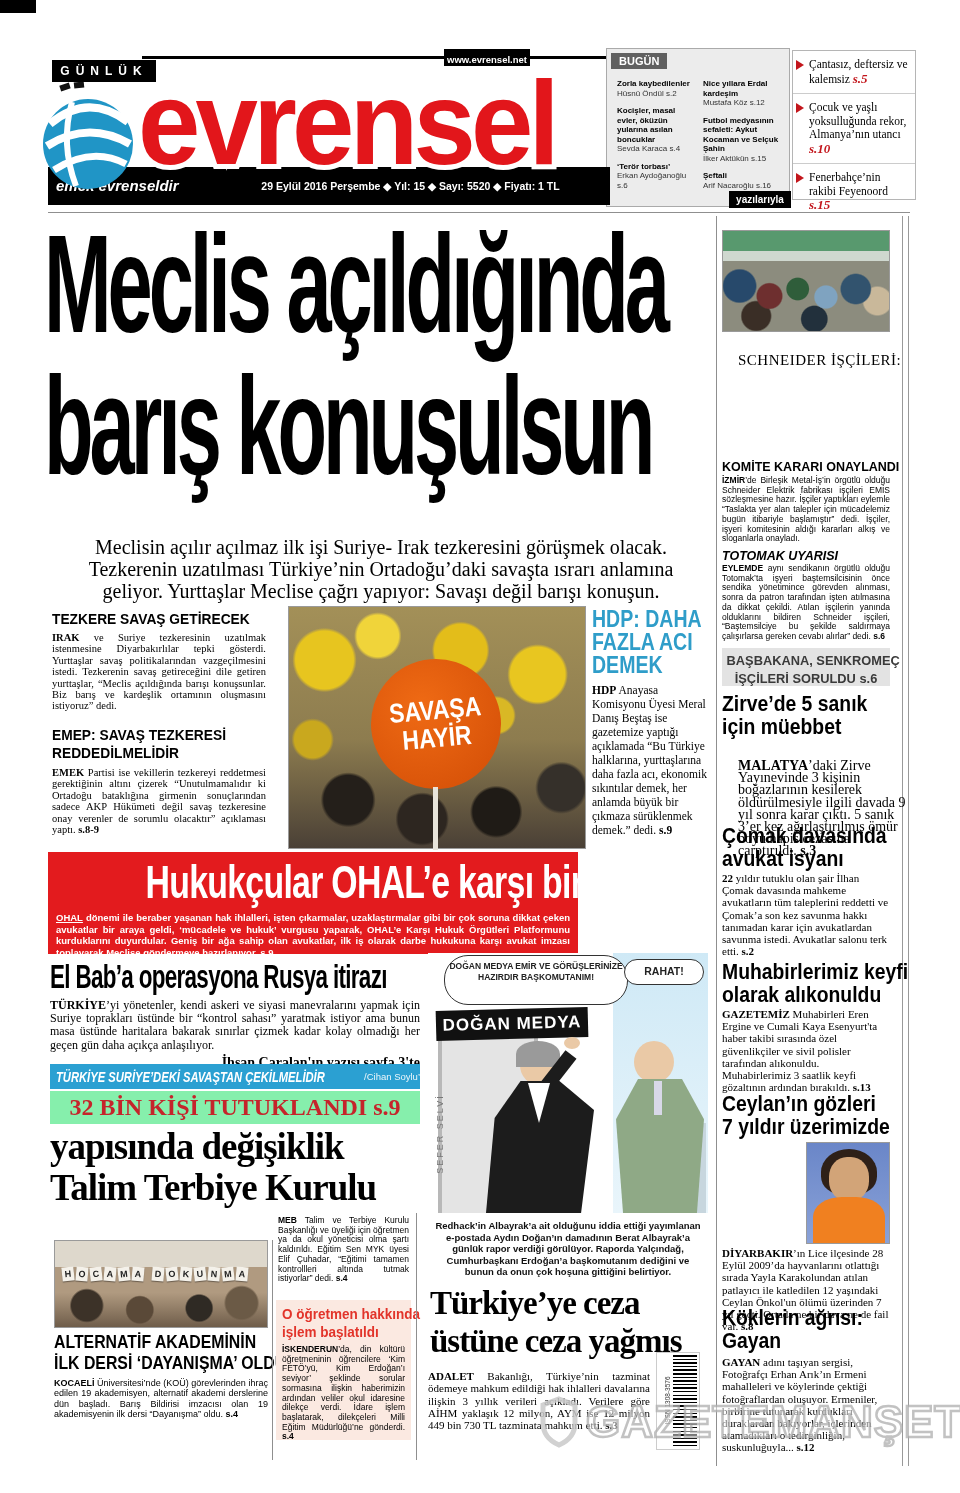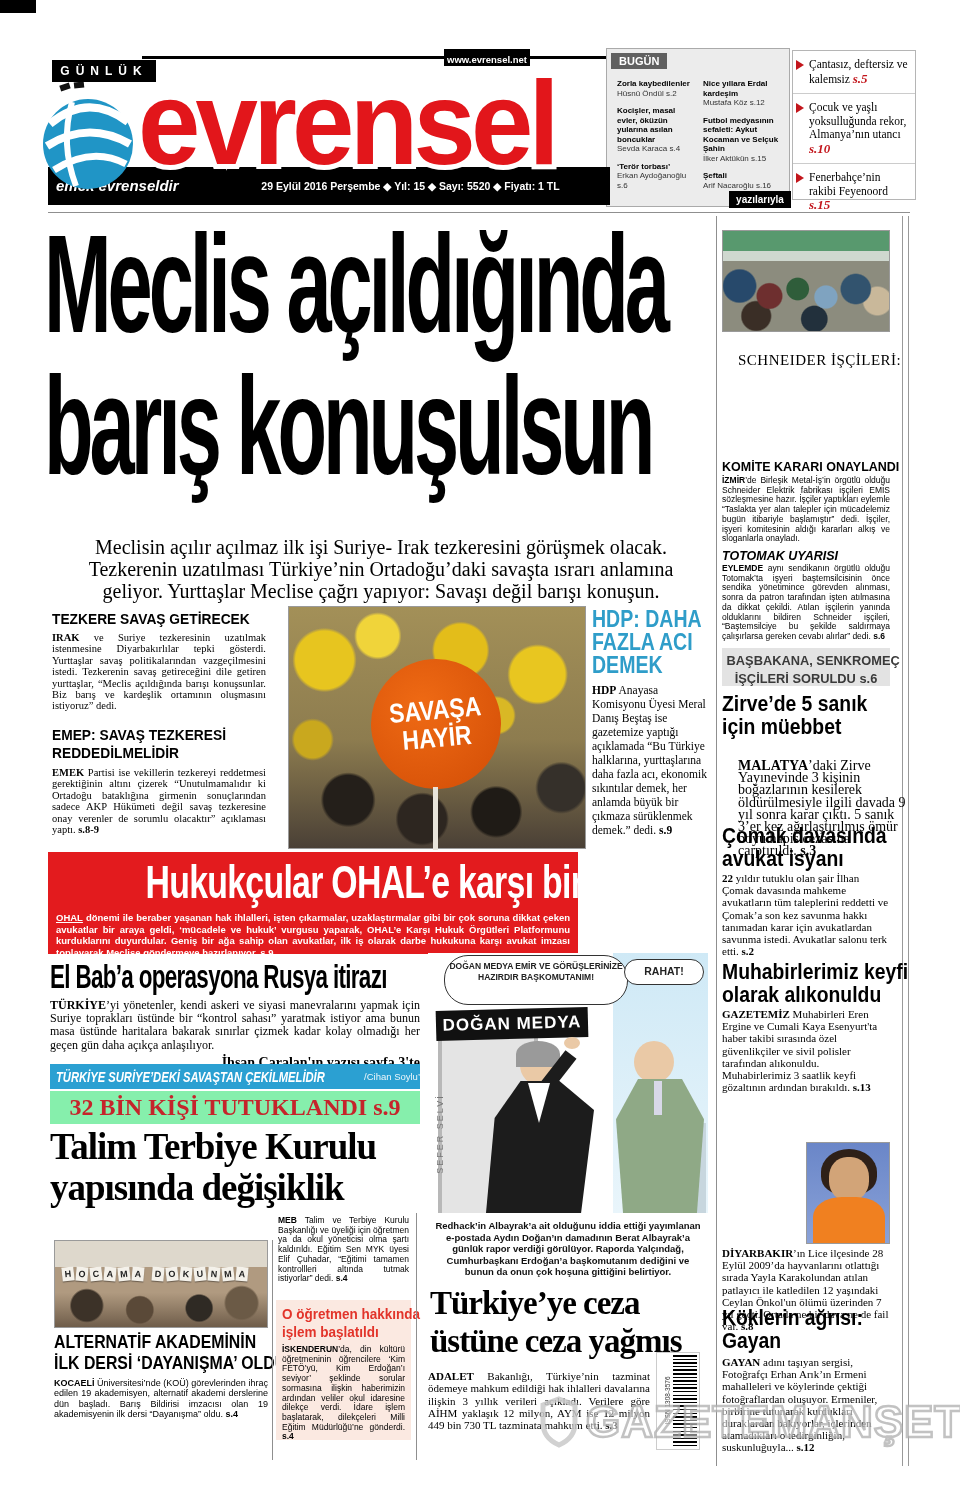--- a/index.html
+++ b/index.html
@@ -251,22 +251,22 @@
   <div class="a" style="left:50px;top:1064px;width:370px;height:25px;background:#2ba0d2;display:flex;align-items:center;">
     <span class="cnd w i" style="font-size:14px;margin-left:6px;transform:scaleX(.8);">TÜRKİYE SURİYE’DEKİ SAVAŞTAN ÇEKİLMELİDİR</span>
     <span class="sans w" style="font-size:9.5px;opacity:.9;white-space:nowrap;margin-left:-28px;">/Cihan Soylu’nun yazısı sayfa 9’da</span>
   </div>
 
   <div class="a c" style="left:50px;top:1091px;width:370px;height:33px;background:#86efac;">
     <span class="bdyS b" style="font-size:24px;line-height:33px;color:#c5242b;">32 BİN KİŞİ TUTUKLANDI s.9</span>
   </div>
 
   <div class="a bdyS b" style="left:50px;top:1126px;width:380px;font-size:37px;line-height:41px;letter-spacing:-1px;">
+    <div>yapısında değişiklik</div>
     <div>Talim Terbiye Kurulu</div>
-    <div>yapısında değişiklik</div>
   </div>
 
   <div id="photo-hocama" class="a ph" style="left:54px;top:1240px;width:214px;height:88px;">
     <div class="a" style="left:6px;top:22px;width:202px;"><span class="tile">H</span><span class="tile">O</span><span class="tile">C</span><span class="tile">A</span><span class="tile">M</span><span class="tile">A</span><span class="gap"></span><span class="tile">D</span><span class="tile">O</span><span class="tile">K</span><span class="tile">U</span><span class="tile">N</span><span class="tile">M</span><span class="tile">A</span></div>
   </div>
   <div class="a" style="left:54px;top:1332px;width:214px;">
     <span class="cnd" style="font-size:18px;line-height:21px;transform:scaleX(.88);">ALTERNATİF AKADEMİNİN</span><br>
     <span class="cnd" style="font-size:18px;line-height:21px;transform:scaleX(.88);">İLK DERSİ ‘DAYANIŞMA’ OLDU</span>
   </div>
   <p class="a bdyN j" style="left:54px;top:1378px;width:214px;margin:0;font-size:9px;line-height:10.4px;"><b>KOCAELİ</b> <span>Üniversitesi’nde (KOÜ) görevlerinden ihraç edilen 19 akademisyen, alternatif akademi derslerine dün başladı. Barış Bildirisi imzacısı olan 19 akademisyenin ilk dersi “Dayanışma” oldu.</span> <b class="pgref">s.4</b></p>
@@ -341,20 +341,24 @@
     <span class="cnd" style="font-size:22px;line-height:23px;transform:scaleX(.88);">avukat isyanı</span>
   </div>
   <p class="a bdyS" style="left:722px;top:872px;width:168px;margin:0;font-size:11px;line-height:12.2px;"><b>22</b> <span>yıldır tutuklu olan şair İlhan Çomak davasında mahkeme avukatların tüm taleplerini reddetti ve Çomak’a son kez savunma hakkı tanımadan karar için avukatlardan savunma istedi. Avukatlar salonu terk etti.</span> <b class="pgref">s.2</b></p>
 
   <div class="a" style="left:722px;top:960px;width:170px;">
     <span class="cnd" style="font-size:22px;line-height:23px;transform:scaleX(.88);">Muhabirlerimiz keyfi</span><br>
     <span class="cnd" style="font-size:22px;line-height:23px;transform:scaleX(.88);">olarak alıkonuldu</span>
   </div>
   <p class="a bdyS" style="left:722px;top:1008px;width:168px;margin:0;font-size:11px;line-height:12.2px;"><b>GAZETEMİZ</b> <span>Muhabirleri Eren Ergine ve Cumali Kaya Esenyurt'ta haber takibi sırasında özel güvenlikçiler ve sivil polisler tarafından alıkonuldu. Muhabirlerimiz 3 saatlik keyfi gözaltının ardından bırakıldı.</span> <b class="pgref">s.13</b></p>
 
+  <div class="a" style="left:722px;top:1092px;width:170px;">
+    <span class="cnd" style="font-size:22px;line-height:23px;transform:scaleX(.88);">Ceylan’ın gözleri</span><br>
+    <span class="cnd" style="font-size:22px;line-height:23px;transform:scaleX(.88);">7 yıldır üzerimizde</span>
+  </div>
   <div class="a" style="left:722px;top:1142px;width:168px;">
     <div id="photo-girl" class="a ph" style="position:relative;float:right;width:84px;height:102px;margin:0 0 3px 5px;">
       <div id="girl-hair"></div>
       <div id="girl-face"></div>
       <div id="girl-shirt"></div>
     </div>
     <p class="bdyS" style="margin:0;font-size:11px;line-height:12.2px;"><b>DİYARBAKIR</b><span>’ın Lice ilçesinde 28 Eylül 2009’da hayvanlarını otlattığı sırada Yayla Karakolundan atılan patlayıcı ile katledilen 12 yaşındaki Ceylan Önkol'un ölümü üzerinden 7 yıl geçti. Ortada ne bir dava ne de fail var.</span> <b class="pgref">s.8</b></p>
   </div>
 
   <div class="a" style="left:722px;top:1306px;width:170px;">

